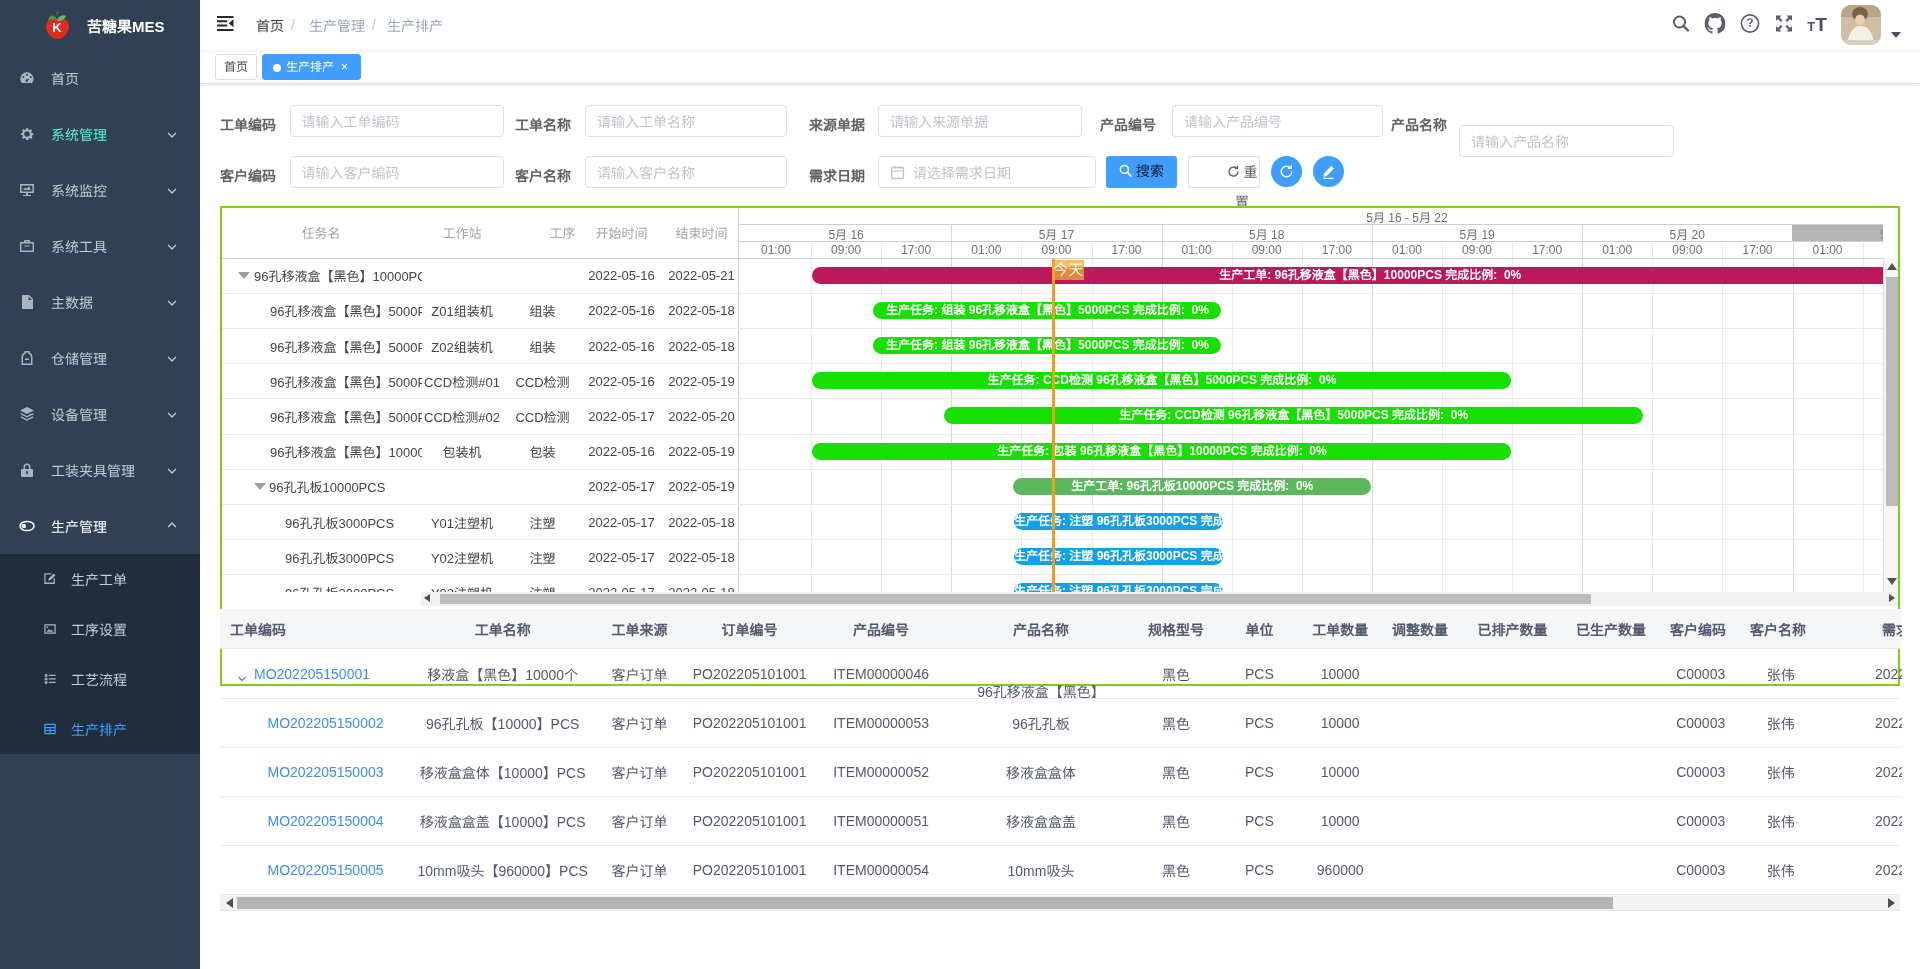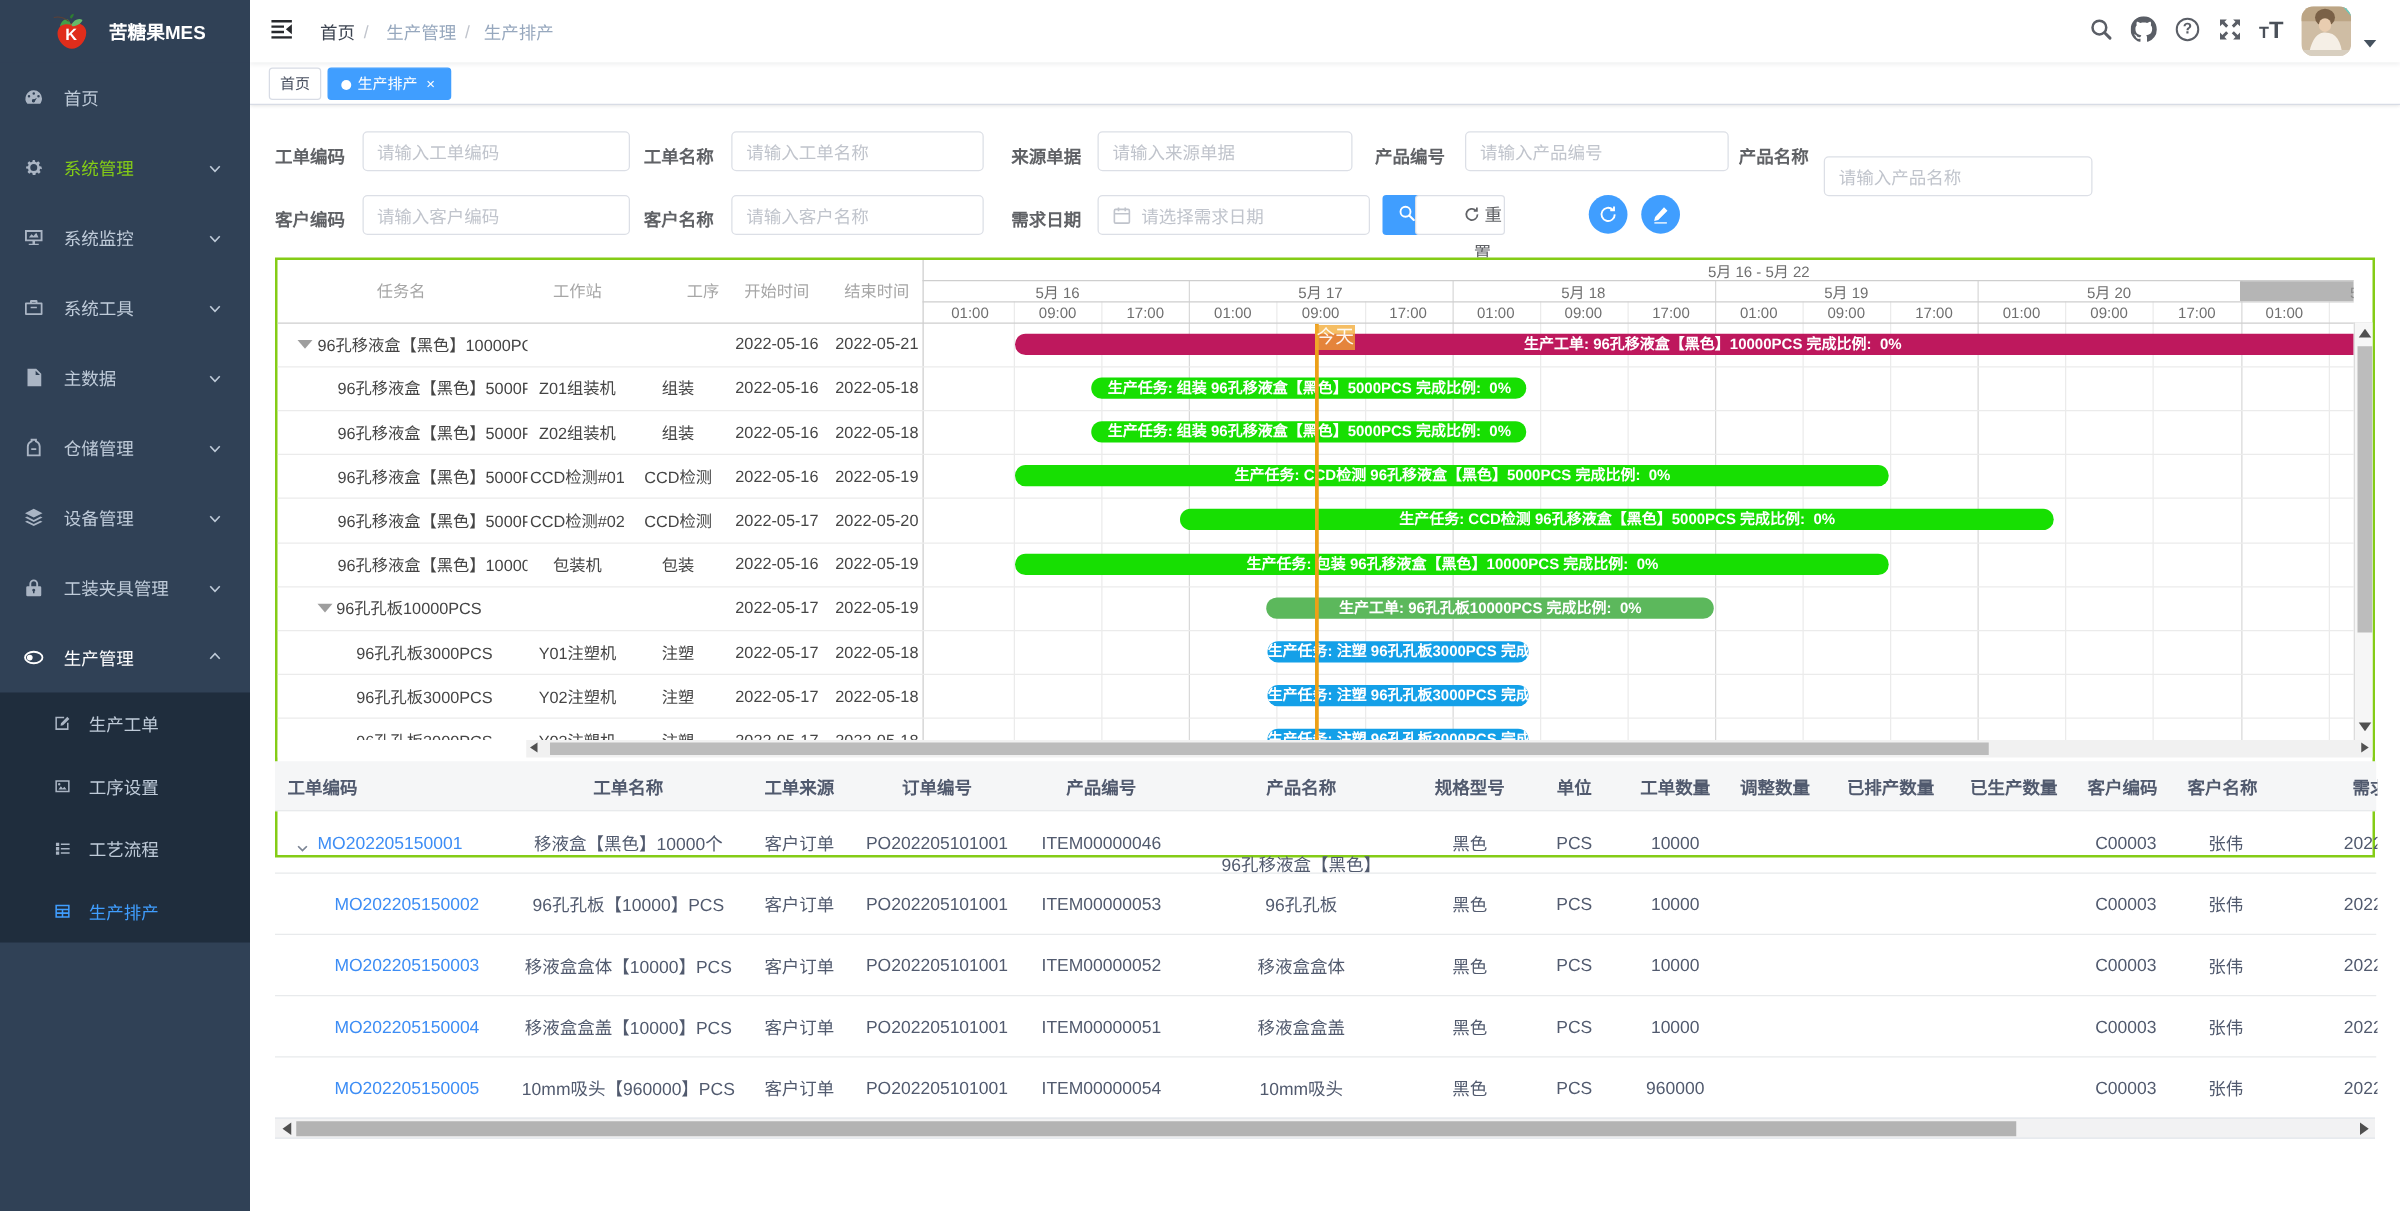--- a/index.html
+++ b/index.html
@@ -73,21 +73,21 @@
 <div class="mi" style="top:50px;">
 <span class="ico" style="color:#aab5c4"><svg width="16" height="16" viewBox="0 0 16 16" style="">
           <path fill="currentColor" d="M8 2.2a6.6 6.6 0 0 1 6.6 6.6c0 1.6-.6 3.1-1.5 4.2H2.9A6.6 6.6 0 0 1 8 2.2zm0 1.6a1 1 0 1 0 0 2 1 1 0 0 0 0-2zM4.2 6a1 1 0 1 0 0 2 1 1 0 0 0 0-2zm7.6 0a1 1 0 1 0 0 2 1 1 0 0 0 0-2zm-1.3 2.3L8.2 9.4a1.3 1.3 0 1 0 .9 1.2z"></path>
         </svg></span>
 <span class="txt" style="color:#bfcbd9">首页</span>
 </div>
 <div class="mi" style="top:106px;">
 <span class="ico" style="color:#aab5c4"><svg width="16" height="16" viewBox="0 0 16 16" style="">
           <path fill="currentColor" d="M8 5.2A2.8 2.8 0 1 0 8 10.8 2.8 2.8 0 0 0 8 5.2zm6.6 4.1-1.5-.3a5 5 0 0 1-.5 1.2l.9 1.3-1.4 1.4-1.3-.9a5 5 0 0 1-1.2.5l-.3 1.5H7.2l-.3-1.5a5 5 0 0 1-1.2-.5l-1.3.9-1.4-1.4.9-1.3a5 5 0 0 1-.5-1.2l-1.5-.3V7.2l1.5-.3a5 5 0 0 1 .5-1.2l-.9-1.3 1.4-1.4 1.3.9a5 5 0 0 1 1.2-.5l.3-1.5h1.6l.3 1.5a5 5 0 0 1 1.2.5l1.3-.9 1.4 1.4-.9 1.3a5 5 0 0 1 .5 1.2l1.5.3z"></path>
         </svg></span>
-<span class="txt" style="color:#84cc16">系统管理</span>
+<span class="txt" style="color:#5eead4">系统管理</span>
 <span class="arr"><svg width="12" height="12" viewBox="0 0 12 12">
           <path d="M2.2 4 6 8l3.8-4" fill="none" stroke="currentColor" stroke-width="1.3"></path>
         </svg></span>
 </div>
 <div class="mi" style="top:162px;">
 <span class="ico" style="color:#aab5c4"><svg width="16" height="16" viewBox="0 0 16 16" style="">
           <path fill="currentColor" d="M1 2h14v9H9v2h3v1H4v-1h3v-2H1zm1.5 1.5v6h11v-6zM4 8l2.2-2.6 1.6 1.4L10 4.2l1.8 3.8z" fill-rule="evenodd"></path>
         </svg></span>
 <span class="txt" style="color:#bfcbd9">系统监控</span>
 <span class="arr"><svg width="12" height="12" viewBox="0 0 12 12">
@@ -264,21 +264,21 @@
     <span style="position:absolute;left:11px;top:8px;color:#c0c4cc;"><svg width="15" height="15" viewBox="0 0 15 15" style="">
         <rect x="1.5" y="2.5" width="12" height="11" rx="1" fill="none" stroke="currentColor" stroke-width="1.3"></rect>
         <path d="M1.5 6h12" stroke="currentColor" stroke-width="1.1"></path>
         <path d="M4.8 1v3M10.2 1v3" stroke="currentColor" stroke-width="1.3"></path>
       </svg></span>
   </div>
 <div class="btn" style="left:1106px;top:156px;width:71px;"><span style="position:relative;top:1px;margin-right:4px;"><svg width="13" height="13" viewBox="0 0 13 13" style="">
         <circle cx="5.4" cy="5.4" r="4" fill="none" stroke="#fff" stroke-width="1.5"></circle>
         <path d="M8.4 8.4 12 12" stroke="#fff" stroke-width="1.7" stroke-linecap="round"></path>
       </svg></span>搜索</div>
-<div class="btn plain" style="left:1132px;top:156px;width:72px;padding-left:36px;"><span style="position:relative;top:1px;margin-right:4px;"><svg width="13" height="13" viewBox="0 0 13 13" style="">
+<div class="btn plain" style="left:1188px;top:156px;width:72px;padding-left:36px;"><span style="position:relative;top:1px;margin-right:4px;"><svg width="13" height="13" viewBox="0 0 13 13" style="">
         <path d="M11 6.5a4.5 4.5 0 1 1-1.4-3.2M10.5 1v2.6H8" fill="none" stroke="#606266" stroke-width="1.4"></path>
       </svg></span>重置</div>
 <div class="cbtn" style="left:1271px;top:156px;">
     <span style="position:absolute;left:8px;top:8px;"><svg width="15" height="15" viewBox="0 0 15 15" style="">
         <path d="M12.8 7.5a5.3 5.3 0 1 1-1.6-3.8M12.2 1.2v3h-3" fill="none" stroke="#fff" stroke-width="1.5"></path>
       </svg></span>
   </div>
 <div class="cbtn" style="left:1313px;top:156px;">
     <span style="position:absolute;left:8px;top:8px;"><svg width="15" height="15" viewBox="0 0 15 15" style="">
         <path fill="#fff" d="M10.2 1.8 13 4.6 5.6 12 2.3 12.8 3.1 9.5zM2.5 13.8h10v1.2h-10z"></path>

